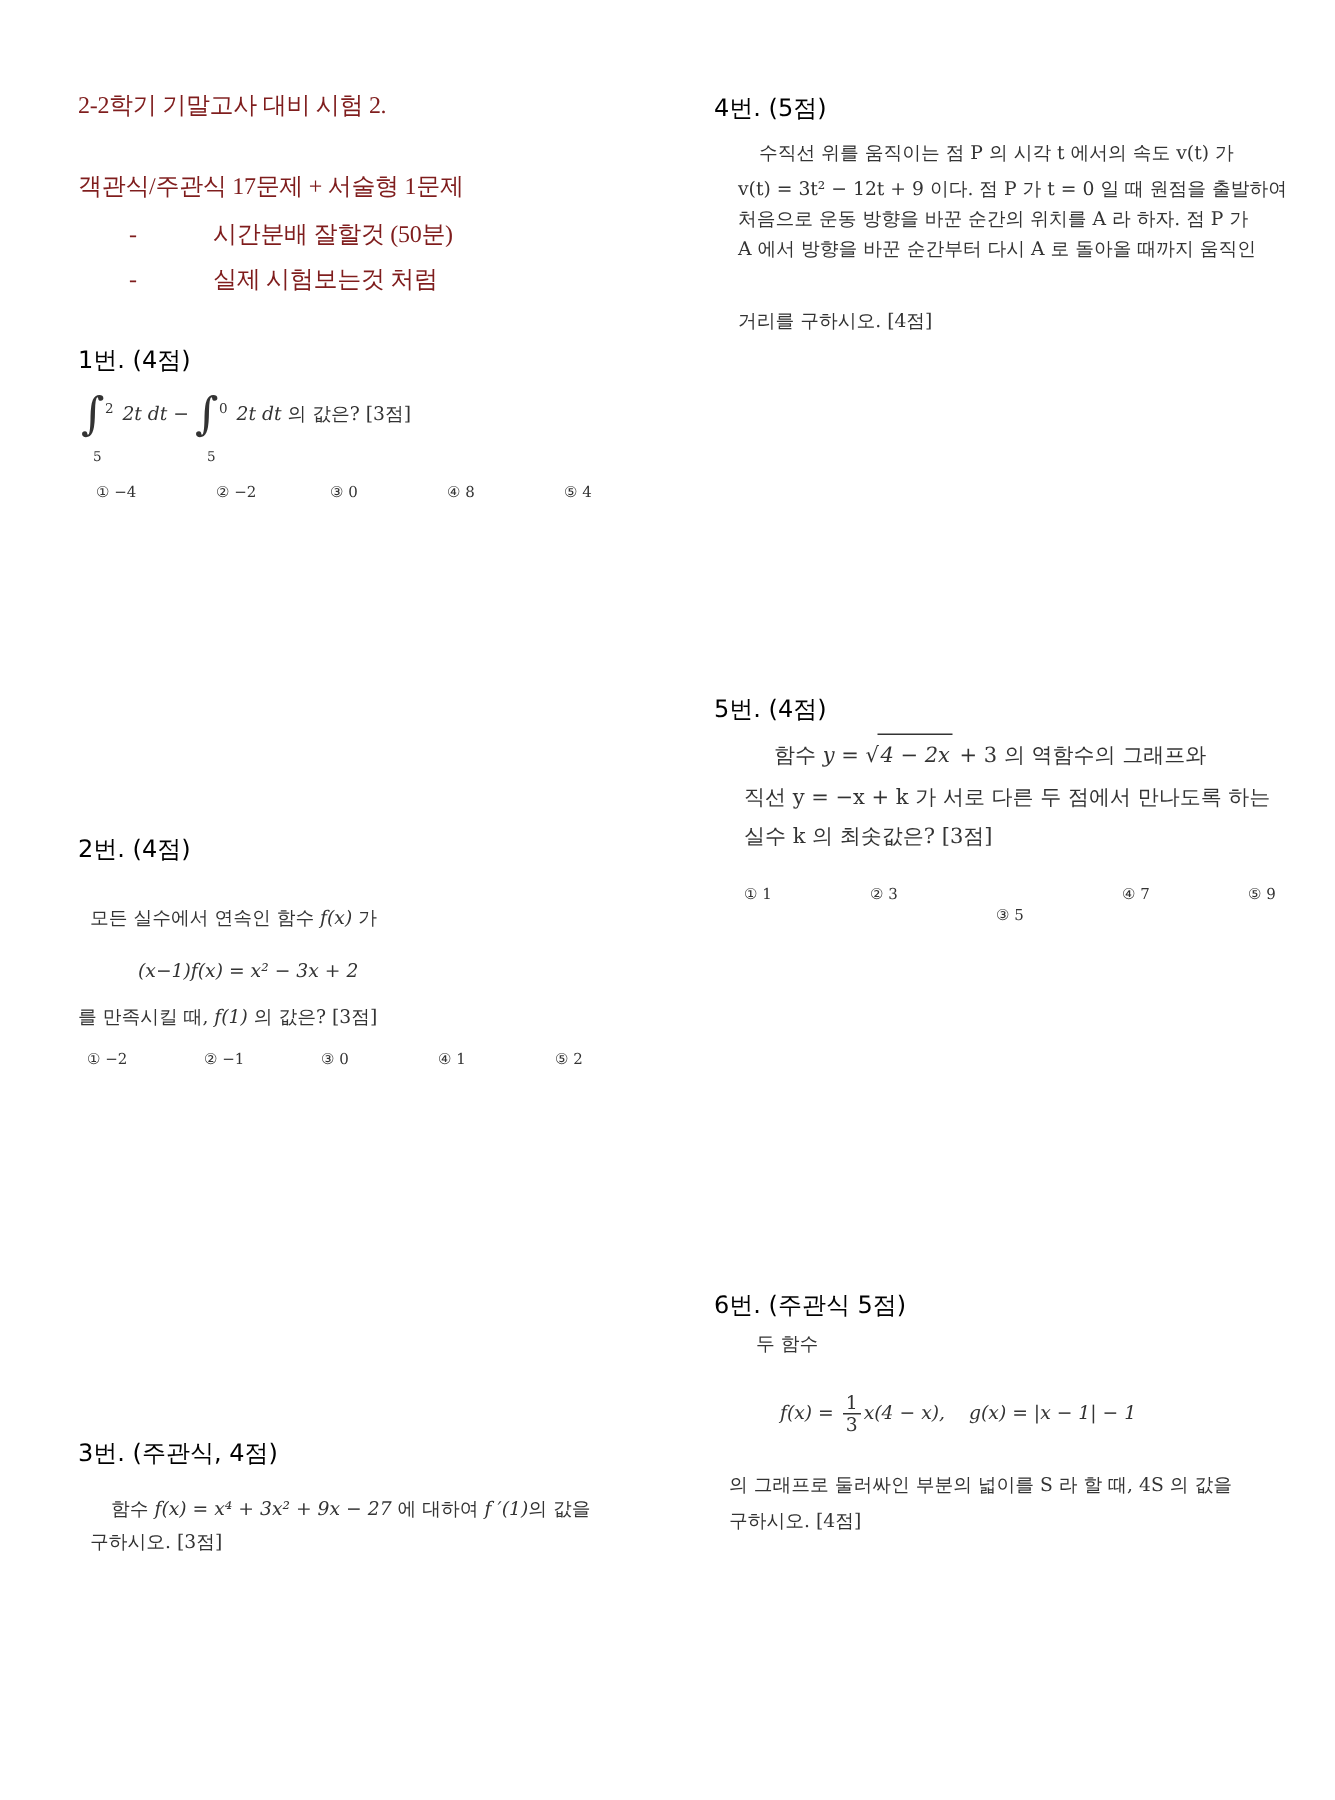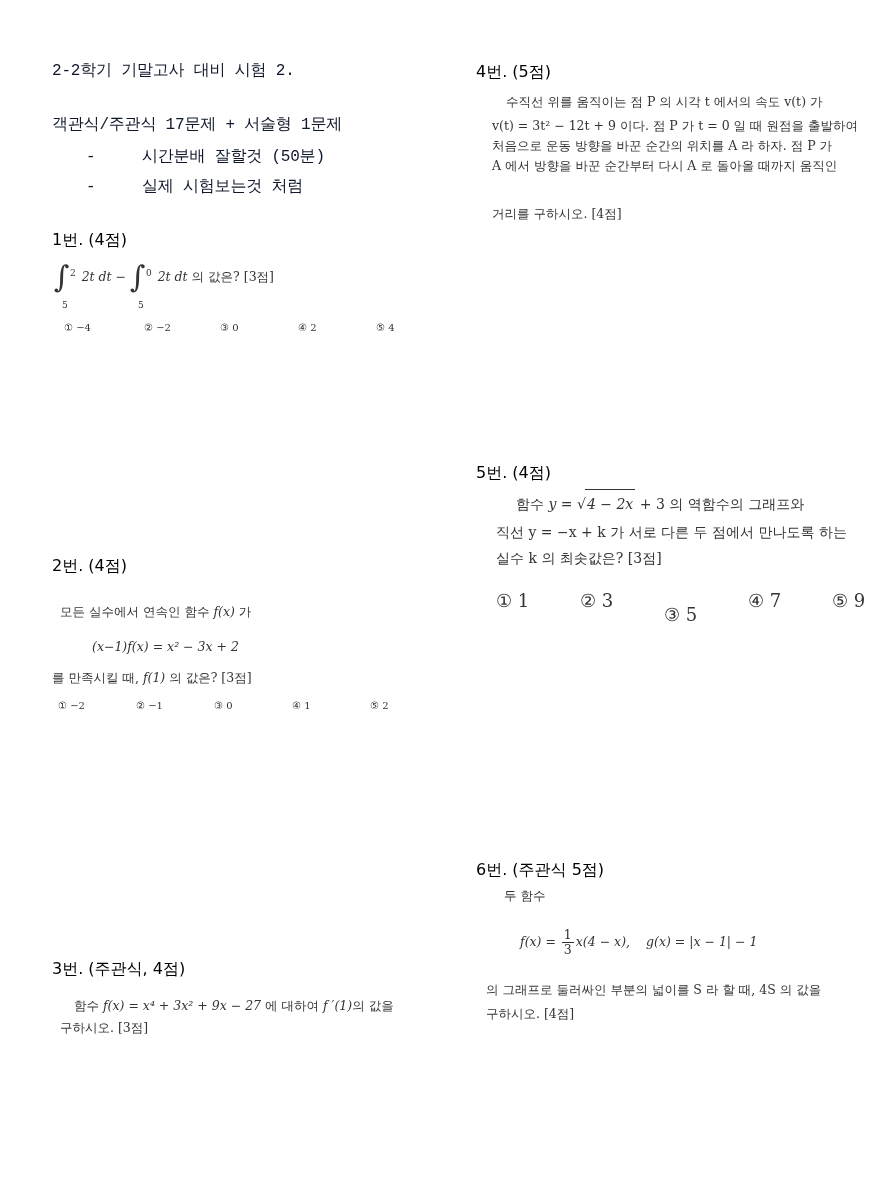--- a/index.html
+++ b/index.html
@@ -1,18 +1,18 @@
 <!DOCTYPE html>
 <html><head>
 <meta charset="utf-8">
 <style>
   html, body { margin:0; padding:0; background:#ffffff; }
   body { width:890px; height:1200px; position:relative; overflow:hidden; color:#111; font-family:"DejaVu Sans", sans-serif; }
   .abs { position:absolute; }
-  .hdr { font-family:Liberation Mono, monospace; font-size:16px; color:#0f172a; white-space:nowrap; letter-spacing:-0.2px; }
+  .hdr { font-family:Liberation Serif, serif; font-size:16px; color:#7f1d1d; white-space:nowrap; letter-spacing:-0.2px; }
   .title { font-size:16px; }
   .bullet-dash { display:inline-block; width:56px; }
   .qhead { font-family:"DejaVu Sans", sans-serif; font-size:16px; color:#000; white-space:nowrap; }
   .body-txt { font-family:"DejaVu Serif", serif; font-size:12.5px; color:#333; line-height:19px; }
   .body-lg { font-family:"DejaVu Serif", serif; font-size:14px; color:#333; line-height:28px; }
   .math { font-family:"DejaVu Serif", serif; font-style:italic; }
   .mathr { font-family:"DejaVu Serif", serif; font-style:normal; }
   .choices { font-family:"DejaVu Serif", serif; font-size:10px; color:#333; white-space:nowrap; }
   .choice { position:absolute; white-space:nowrap; }
   .integral { display:inline-block; position:relative; font-size:30px; line-height:30px; vertical-align:middle; font-family:"DejaVu Serif", serif; }
@@ -39,21 +39,21 @@
 <div class="abs body-txt" style="left:54px;top:262px;white-space:nowrap;">
   <span class="integral">∫<span class="lim-up">2</span><span class="lim-lo">5</span></span>
   <span class="math" style="margin-left:8px;">2t dt</span><span> − </span>
   <span class="integral">∫<span class="lim-up">0</span><span class="lim-lo">5</span></span>
   <span class="math" style="margin-left:8px;">2t dt</span><span> 의  값은?  [3점]</span>
 </div>
 <div class="abs choices" style="left:64px;top:322px;width:360px;height:18px;">
   <span class="choice" style="left:0;">① −4</span>
   <span class="choice" style="left:80px;">② −2</span>
   <span class="choice" style="left:156px;">③ 0</span>
-  <span class="choice" style="left:234px;">④ 2</span>
+  <span class="choice" style="left:234px;">④ 8</span>
   <span class="choice" style="left:312px;">⑤ 4</span>
 </div>
 
 <div class="abs qhead" style="left:52px;top:556px;">2번. (4점)</div>
 <div class="abs body-txt" style="left:60px;top:602px;white-space:nowrap;">
   <span>모든  실수에서  연속인  함수 </span><span class="math">f(x)</span><span> 가</span>
 </div>
 <div class="abs body-txt math" style="left:92px;top:637px;white-space:nowrap;">(x−1)f(x) = x² − 3x + 2</div>
 <div class="abs body-txt" style="left:52px;top:668px;white-space:nowrap;">
   <span>를  만족시킬  때, </span><span class="math">f(1)</span><span> 의  값은?  [3점]</span>
@@ -78,21 +78,21 @@
 <div class="abs body-txt" style="left:492px;top:136px;white-space:nowrap;">처음으로  운동  방향을  바꾼  순간의  위치를  A 라  하자.  점  P 가</div>
 <div class="abs body-txt" style="left:492px;top:156px;white-space:nowrap;">A 에서  방향을  바꾼  순간부터  다시  A 로  돌아올  때까지  움직인</div>
 <div class="abs body-txt" style="left:492px;top:176px;white-space:nowrap;margin-top:28px;">거리를  구하시오.  [4점]</div>
 
 <div class="abs qhead" style="left:476px;top:463px;">5번. (4점)</div>
 <div class="abs body-lg" style="left:516px;top:489px;white-space:nowrap;">
   <span>함수 </span><span class="math">y = </span><span class="mathr">√</span><span class="sqrt math">4 − 2x</span><span> + 3 의  역함수의  그래프와</span>
 </div>
 <div class="abs body-lg" style="left:496px;top:518px;white-space:nowrap;">직선  y = −x + k 가  서로  다른  두  점에서  만나도록  하는</div>
 <div class="abs body-lg" style="left:496px;top:544px;white-space:nowrap;">실수  k 의  최솟값은?  [3점]</div>
-<div class="abs choices" style="left:496px;top:590px;width:380px;height:20px;font-size:18px;">
+<div class="abs choices" style="left:496px;top:590px;width:380px;height:20px;font-size:10px;">
   <span class="choice" style="left:0;">① 1</span>
   <span class="choice" style="left:84px;">② 3</span>
   <span class="choice" style="left:168px;margin-top:14px;">③ 5</span>
   <span class="choice" style="left:252px;text-align:center;">④ 7</span>
   <span class="choice" style="left:336px;text-align:center;">⑤ 9</span>
 </div>
 
 <div class="abs qhead" style="left:476px;top:860px;">6번. (주관식  5점)</div>
 <div class="abs body-txt" style="left:504px;top:886px;white-space:nowrap;">두  함수</div>
 <div class="abs body-txt" style="left:520px;top:928px;white-space:nowrap;">

